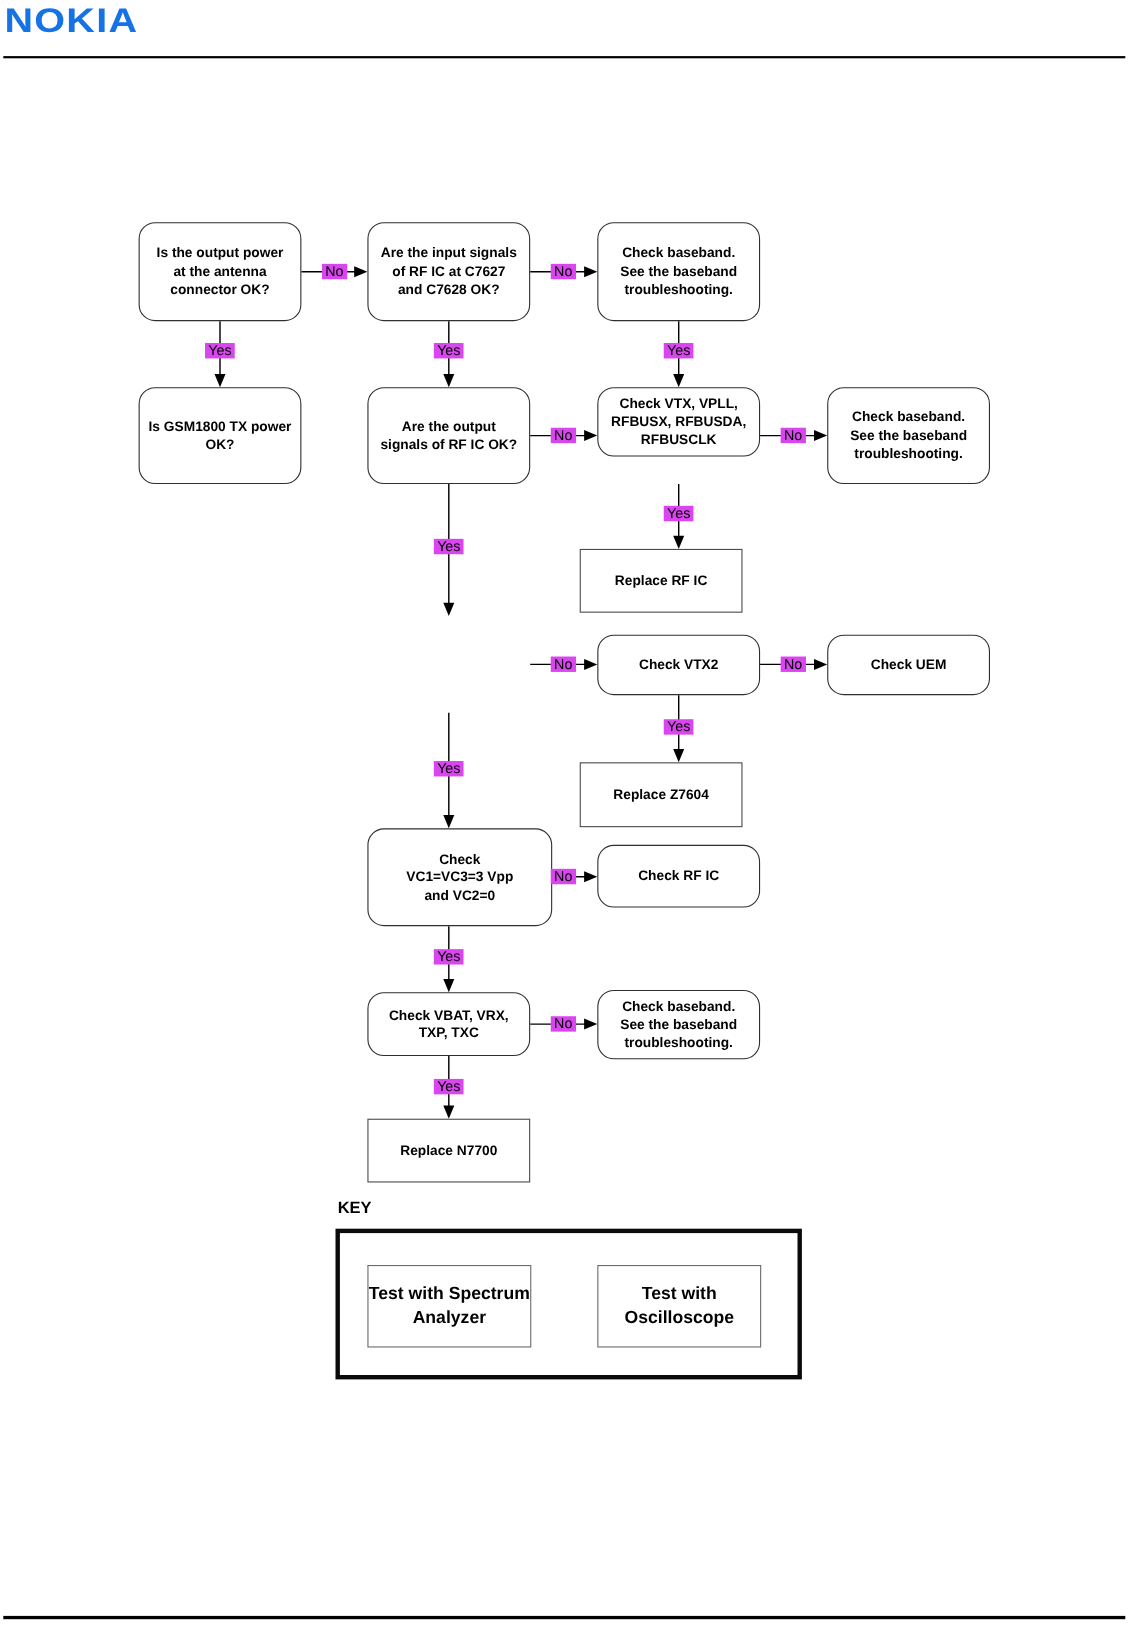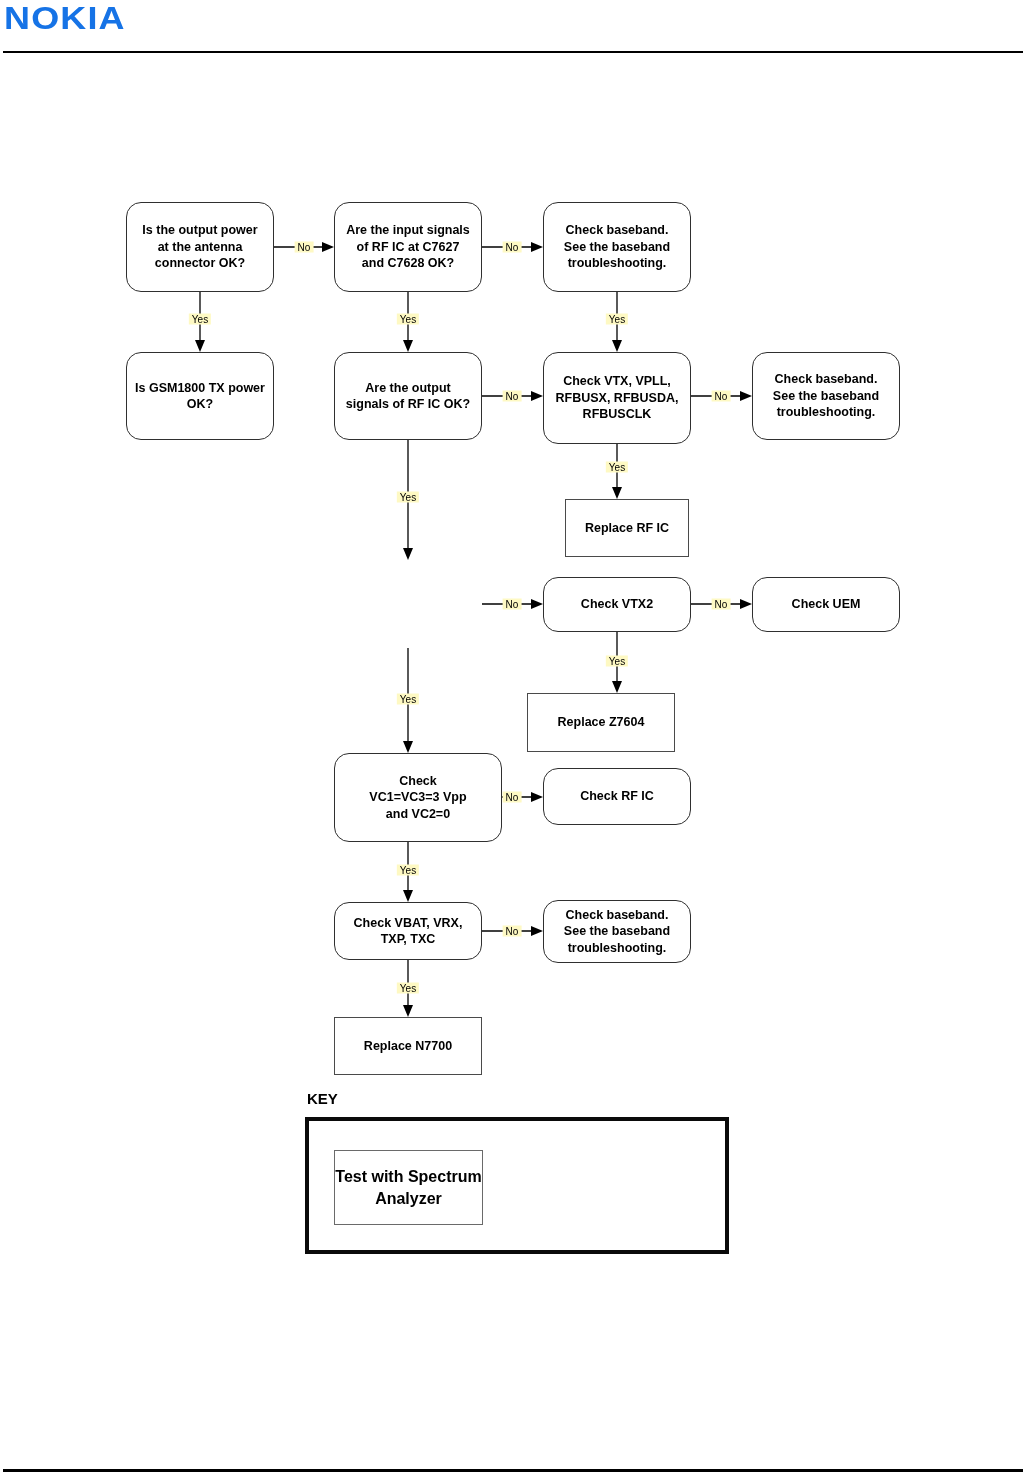--- a/index.html
+++ b/index.html
@@ -49,22 +49,22 @@
     color: #000000;
     white-space: pre-line;
     padding: 2px 8px;
   }
   .node.round { border-radius: 15px; }
   .node.sharp { border-radius: 0; border-color: #4a4a4a; border-width: 1.6px; }
 
   .edge-label {
     position: absolute;
     transform: translate(-50%, -50%);
-    background: #fef9c3;
-    font-size: 10px;
+    background: #d946ef;
+    font-size: 13px;
     font-weight: normal;
     color: #000000;
     padding: 0 3px;
     line-height: 1.1;
     white-space: nowrap;
   }
 
   .key-title {
     position: absolute;
     left: 307px; top: 1090px;
@@ -151,28 +151,28 @@
 of RF IC at C7627
 and C7628 OK?</div>
   <div class="node round" style="left:543px; top:202px; width:148px; height:90px;">Check baseband.
 See the baseband
 troubleshooting.</div>
 
   <div class="node round" style="left:126px; top:352px; width:148px; height:88px;">Is GSM1800 TX power
 OK?</div>
   <div class="node round" style="left:334px; top:352px; width:148px; height:88px;">Are the output
 signals of RF IC OK?</div>
-  <div class="node round" style="left:543px; top:352px; width:148px; height:92px;">Check VTX, VPLL,
+  <div class="node round" style="left:543px; top:352px; width:148px; height:63px;">Check VTX, VPLL,
 RFBUSX, RFBUSDA,
 RFBUSCLK</div>
   <div class="node round" style="left:752px; top:352px; width:148px; height:88px;">Check baseband.
 See the baseband
 troubleshooting.</div>
 
-  <div class="node sharp" style="left:565px; top:499px; width:124px; height:58px;">Replace RF IC</div>
+  <div class="node sharp" style="left:527px; top:499px; width:148px; height:58px;">Replace RF IC</div>
 
   <div class="node round" style="left:543px; top:577px; width:148px; height:55px;">Check VTX2</div>
   <div class="node round" style="left:752px; top:577px; width:148px; height:55px;">Check UEM</div>
 
   <div class="node sharp" style="left:527px; top:693px; width:148px; height:59px;text-align:right;">Replace Z7604</div>
 
   <div class="node round" style="left:334px; top:753px; width:168px; height:89px;">Check
 VC1=VC3=3 Vpp
 and VC2=0</div>
   <div class="node round" style="left:543px; top:768px; width:148px; height:57px;">Check RF IC</div>
@@ -201,14 +201,16 @@
   <div class="edge-label" style="left:408px; top:497px;">Yes</div>
   <div class="edge-label" style="left:617px; top:661px;">Yes</div>
   <div class="edge-label" style="left:408px; top:699px;">Yes</div>
   <div class="edge-label" style="left:408px; top:870px;">Yes</div>
   <div class="edge-label" style="left:408px; top:988px;">Yes</div>
 
   <div class="key-title">KEY</div>
   <div class="key-frame"></div>
   <div class="key-item" style="left:334px; top:1150px; width:149px; height:75px;">Test with Spectrum
 Analyzer</div>
+  <div class="key-item" style="left:543px; top:1150px; width:149px; height:75px;">Test with
+Oscilloscope</div>
 
 </div>
 
 </body></html>

